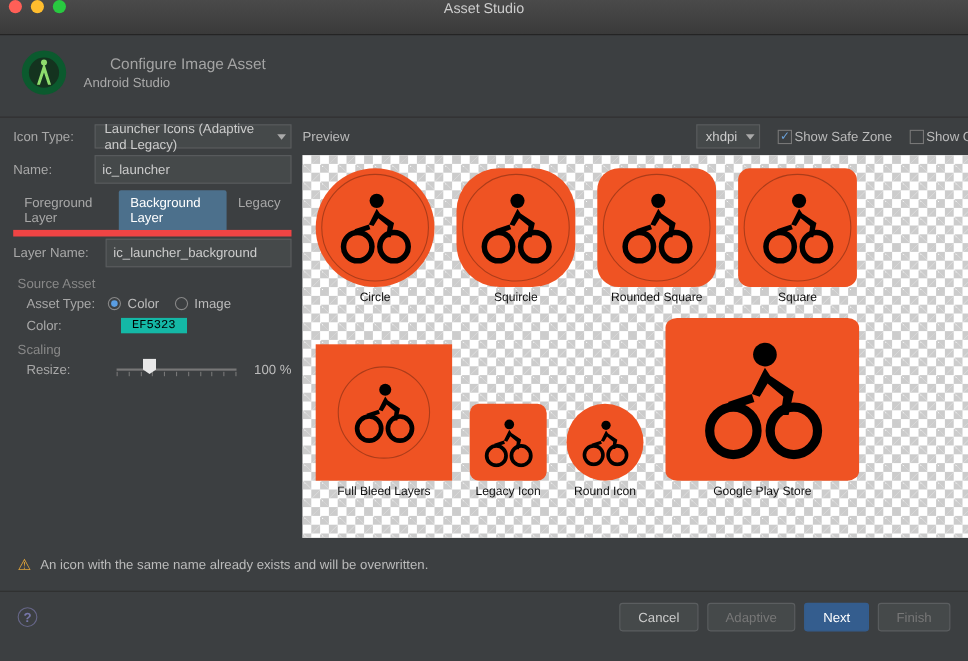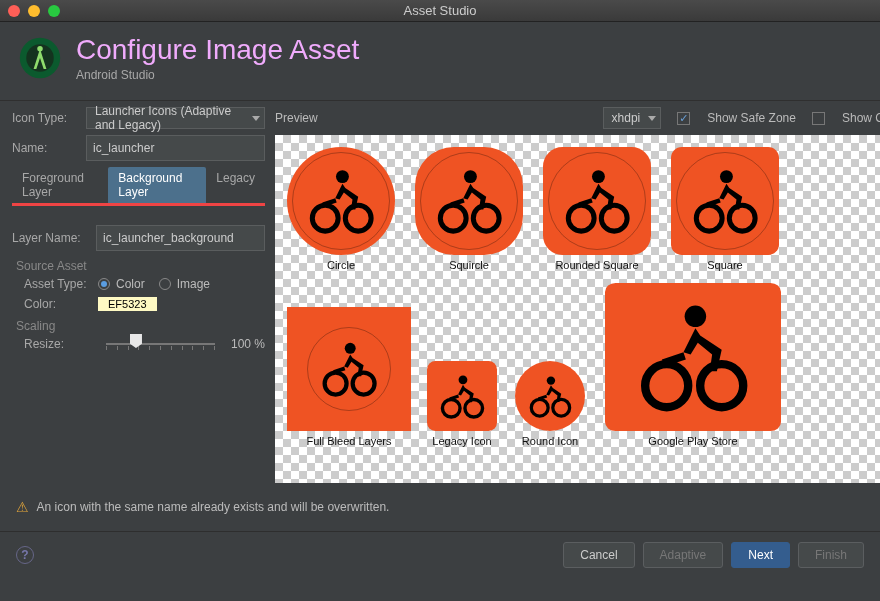--- a/index.html
+++ b/index.html
@@ -6,42 +6,42 @@
   body {
     width: 880px; height: 601px;
     background: #3c3f41;
     font-family: -apple-system, "Helvetica Neue", Arial, sans-serif;
     font-size: 12px;
     color: #bbbbbb;
     overflow: hidden;
   }
   
   .titlebar {
-    height: 22px;
+    height: 32px;
     background: linear-gradient(#4a4a4a, #3a3a3a);
     border-bottom: 1px solid #222;
-    display: flex; align-items: center; padding: 0 8px;
+    display: flex; align-items: flex-start; padding: 0 8px;
     position: relative;
   }
   .traffic { display: flex; gap: 8px; }
   .tl { width: 12px; height: 12px; border-radius: 50%; }
   .close-dot{background:#ff5f57}
   .min-dot{background:#ffbd2e}
   .max-dot{background:#28c940}
   .titlebar-title {
     position: absolute; left: 0; right: 0; text-align: center;
     font-size: 13px; color: #ccc; pointer-events: none;
   }
   
   .header {
     display: flex; align-items: center; padding: 12px 18px 18px 18px;
     border-bottom: 1px solid #2f2f2f;
   }
   .logo { width: 44px; height: 44px; margin-right: 14px; }
-  .header h1 { font-size: 28px; font-weight: 400; color: #f0abfc; }
+  .header h1 { font-size: 14px; font-weight: 400; color: #a3a3a3; margin-left: 24px; }
   .header p { font-size: 12px; color: #a8a8a8; margin-top: 2px; }
   
   .main { display: flex; padding: 6px 12px 0 12px; }
   .left { width: 330px; padding-right: 10px; }
   .right { flex: 1; }
   .row { display: flex; align-items: center; margin-bottom: 6px; }
   .label { width: 74px; color: #a8a8a8; }
   select, input[type=text] {
     background: #45494a; border: 1px solid #5a5d5e; color: #ccc;
     height: 22px; padding: 12px 6px; font-size: 12px;
@@ -50,39 +50,39 @@
     display: flex; align-items: center; background:#45494a;
     border:1px solid #5a5d5e; height:22px; padding:0 4px;
   }
   .select-wrap span { padding: 0 4px; color:#ccc; }
   .chev {
     width:0;height:0;border-left:4px solid transparent;
     border-right:4px solid transparent;border-top:5px solid #aaa;
     margin-left:4px;
   }
   
-  .tabs { display:flex; border-bottom:3px solid #ef4444; margin-bottom:19px;}
+  .tabs { display:flex; border-bottom:6px solid #ef4444; margin-bottom:2px;}
   .tab { padding:4px 10px; color:#a8a8a8; cursor:pointer;}
   .tab.active { background:#4c708c; color:#fff; border-radius:2px 2px 0 0;}
   .section-title { color:#888; margin:8px 0 4px 4px; font-size:12px;}
   .indent { margin-left:12px; }
   
   .radio { display:inline-flex; align-items:center; margin-right:14px;}
   .radio .circ{
     width:12px;height:12px;border-radius:50%;
     border:1px solid #888; margin-right:6px; display:flex;
     align-items:center;justify-content:center;
   }
   .radio.sel .circ::after{
     content:"";width:6px;height:6px;border-radius:50%;
     background:#5a9de1;
   }
   .color-swatch{
-    background:#fef9c3;color:#000;padding:1px 10px;
-    font-family:Liberation Sans, sans-serif;font-size:11px;
+    background:#14b8a6;color:#000;padding:1px 10px;
+    font-family:Liberation Mono, monospace;font-size:11px;margin-left:12px;
   }
   
   .slider-track{
     position:relative;height:8px;flex:1;
     display:flex;align-items:center;margin:0 8px;
   }
   .ticks{
     display:flex;justify-content:space-between;width:100%;
     position:absolute;bottom:-2px;left:0;right:0;
   }
@@ -91,21 +91,21 @@
   .thumb{
     position:absolute;top:-6px;width:12px;height:14px;
     background:#e8e8e8;clip-path:polygon(0 0,100% 0,100% 70%,50% 100%,0 70%);
   }
   
   .preview-top{
     display:flex;align-items:center;justify-content:space-between;
     margin-bottom:6px;padding-right:4px;
   }
   .preview-top-right{display:flex;align-items:center;gap:16px;}
-  .chk{display:flex;align-items:center;gap:17px;}
+  .chk{display:flex;align-items:center;gap:2px;}
   .chkbox{
     width:13px;height:13px;border:1px solid #777;display:flex;
     align-items:center;justify-content:center;background:#3c3f41;
   }
   .chkbox.on::after{
     content:"✓";color:#6aa0d8;font-size:11px;line-height:1;
   }
   
   .preview-canvas{
     width:627px;height:348px;

